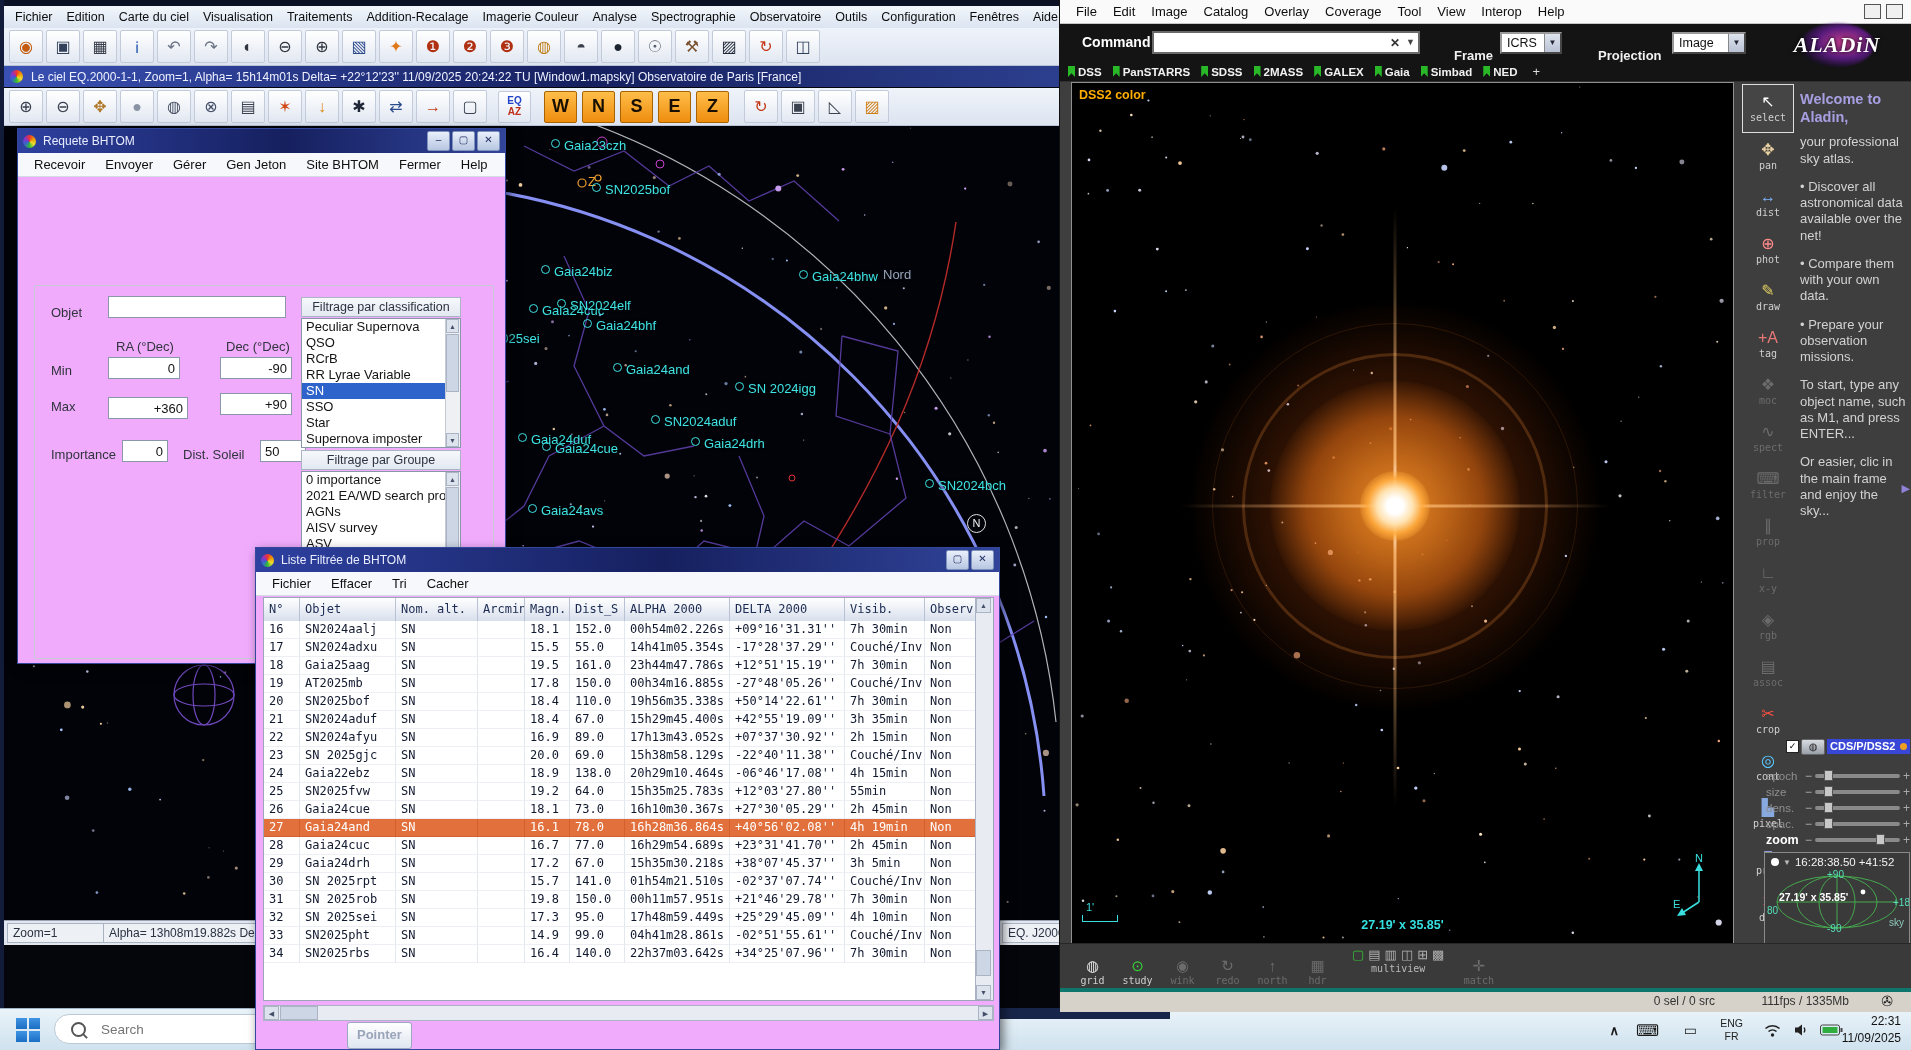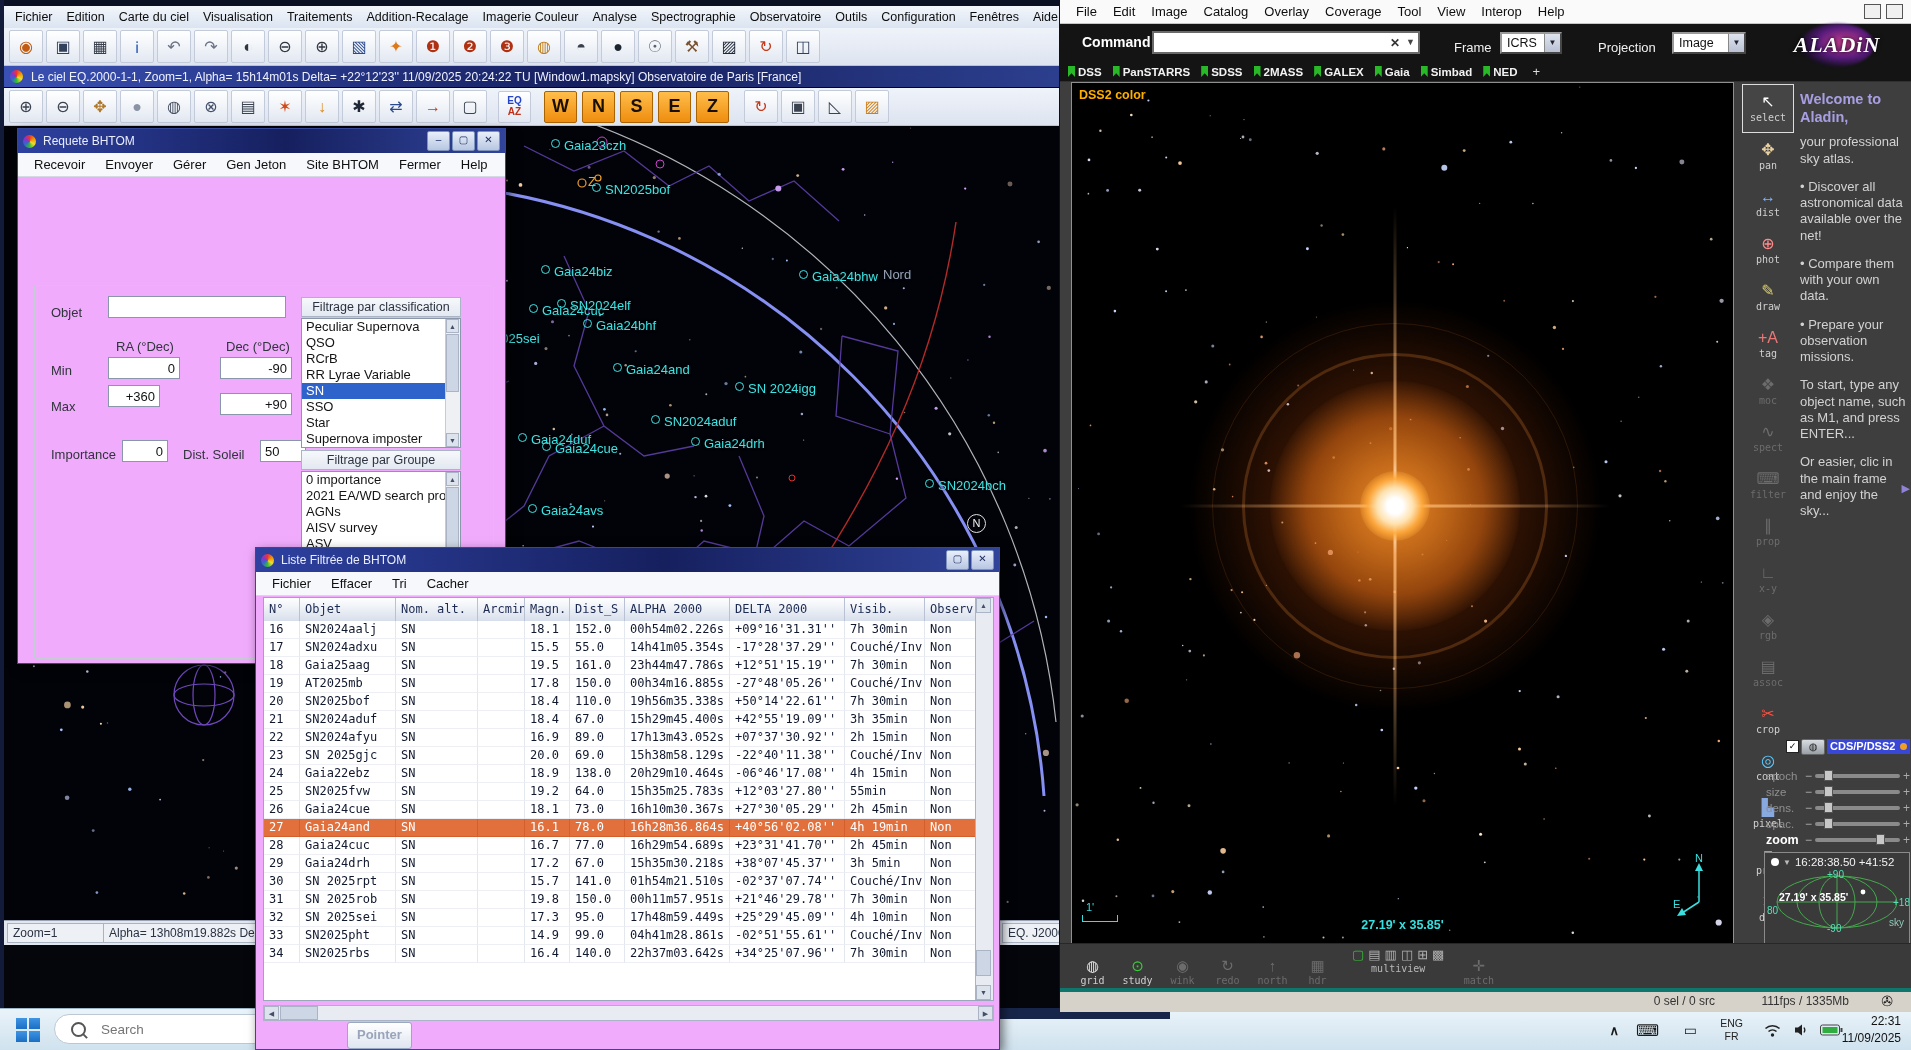--- a/index.html
+++ b/index.html
@@ -92,21 +92,21 @@
   .al-menubar{position:absolute;left:0;top:0;width:100%;height:24px;background:#fafafa;border-bottom:1px solid #c6c6c6;
     display:flex;align-items:center;font-size:13px;color:#0e0e0e;padding:0 8px;box-sizing:border-box;}
   .al-menubar .menu-item{padding:0 8px;}
   .al-winbtn{width:15px;height:13px;border:1px solid #555;margin-left:5px;background:#f0f0f0;flex:none;}
   .al-cmdbar{position:absolute;left:0;top:24px;width:100%;height:38px;background:#141414;}
   .al-cmd-label{position:absolute;left:22px;top:10px;color:#fff;font-weight:bold;font-size:14px;}
   .al-cmd-input{position:absolute;left:92px;top:7px;width:268px;height:23px;background:#fff;border:2px solid #6a6a6a;
     box-sizing:border-box;font-size:13px;padding:0 30px 0 5px;font-family:"Liberation Sans",sans-serif;}
   .al-cmd-x{position:absolute;left:330px;top:12px;color:#333;font-size:12px;font-weight:bold;}
   .al-cmd-arrow{position:absolute;left:346px;top:13px;color:#444;font-size:9px;}
-  .al-sel-label{position:absolute;top:16px;color:#f0f0f0;font-size:13px;font-weight:normal;}
+  .al-sel-label{position:absolute;top:24px;color:#f0f0f0;font-size:13px;font-weight:bold;}
   .al-select{position:absolute;top:8px;height:22px;background:#fff;border:2px outset #9a9a9a;box-sizing:border-box;
     font-size:12.5px;color:#111;line-height:18px;padding-left:5px;}
   .al-select .dd{position:absolute;right:0;top:0;width:15px;height:18px;background:linear-gradient(#dfe4ee,#b9c2d4);
     border-left:1px solid #888;font-size:8px;text-align:center;line-height:17px;color:#223;}
   .al-logo{position:absolute;z-index:5;display:flex;align-items:center;justify-content:center;}
   .al-logo .swirl{position:absolute;width:74px;height:44px;border-radius:50%;
     background:radial-gradient(ellipse at 60% 45%,rgba(230,70,160,.9),rgba(110,30,160,.75) 45%,rgba(40,10,80,.3) 70%,transparent 80%);
     filter:blur(1px);}
   .al-logo .word{position:relative;color:#fff;font-weight:bold;font-style:italic;font-size:22px;letter-spacing:1px;
     font-family:"Liberation Serif",serif;text-shadow:0 0 4px #000;}
@@ -562,21 +562,21 @@
 
       <span class="req-label" style="left:33px;top:128px;">Objet</span>
       <input class="req-input" style="left: 90px; top: 119px; width: 178px;">
 
       <span class="req-label" style="left:98px;top:162px;">RA (°Dec)</span>
       <span class="req-label" style="left:208px;top:162px;">Dec (°Dec)</span>
       <span class="req-label" style="left:33px;top:186px;">Min</span>
       <input class="req-input num" style="left: 90px; top: 180px; width: 72px;" value="0">
       <input class="req-input num" style="left: 202px; top: 180px; width: 72px;" value="-90">
       <span class="req-label" style="left:33px;top:222px;">Max</span>
-      <input class="req-input num" style="left: 90px; top: 208px; width: 52px;" value="+360">
+      <input class="req-input num" style="left: 90px; top: 220px; width: 80px;" value="+360">
       <input class="req-input num" style="left: 202px; top: 216px; width: 72px;" value="+90">
 
       <span class="req-label" style="left:33px;top:270px;">Importance</span>
       <input class="req-input num" style="left: 104px; top: 263px; width: 46px;" value="0">
       <span class="req-label" style="left:165px;top:270px;">Dist. Soleil</span>
       <input class="req-input" style="left: 242px; top: 263px; width: 46px;" value="50">
 
       <div class="list-header" style="left:283px;top:120px;">Filtrage par classification</div>
       <div class="sel-list" style="left:283px;top:141px;height:130px;">
         <div style="margin-right:14px;">

